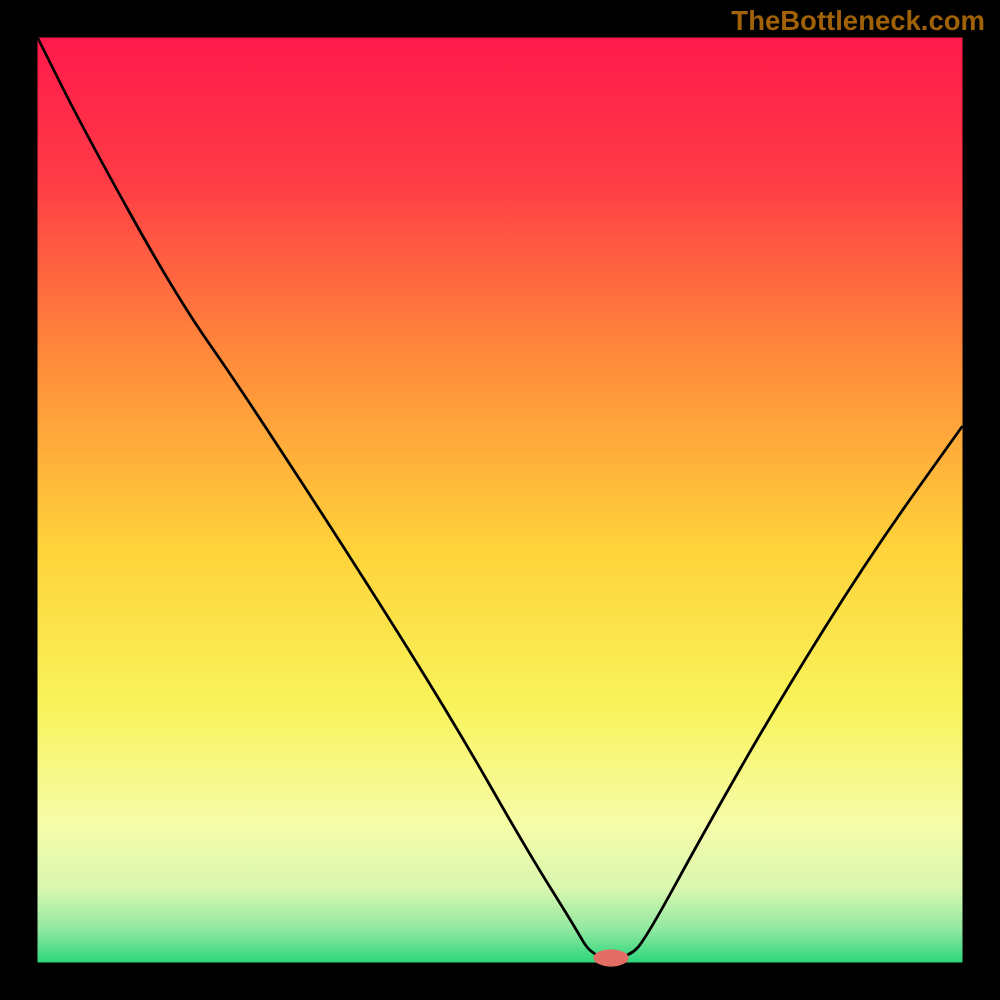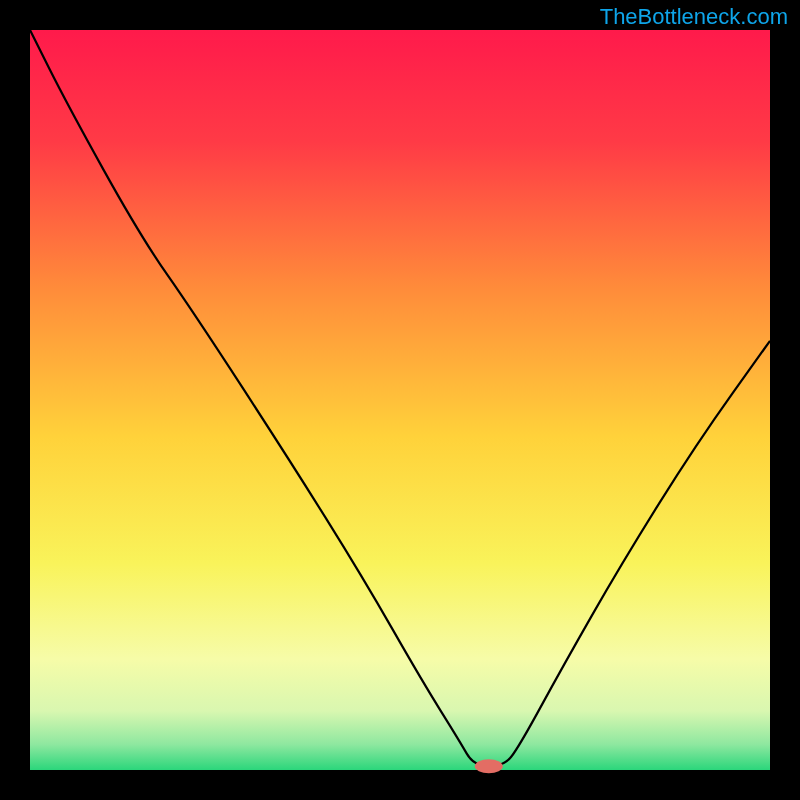--- a/index.html
+++ b/index.html
@@ -14,23 +14,23 @@
   .frame {
     position: relative;
     width: 800px;
     height: 800px;
     background: #000;
   }
   .watermark {
     position: absolute;
     top: 4px;
     right: 12px;
-    color: #0ea5e9;
+    color: #a16207;
     font-size: 22px;
-    font-weight: 400;
+    font-weight: 700;
     z-index: 10;
   }
   .plot-svg {
     position: absolute;
     top: 0;
     left: 0;
   }
 </style>
 </head>
 <body>

